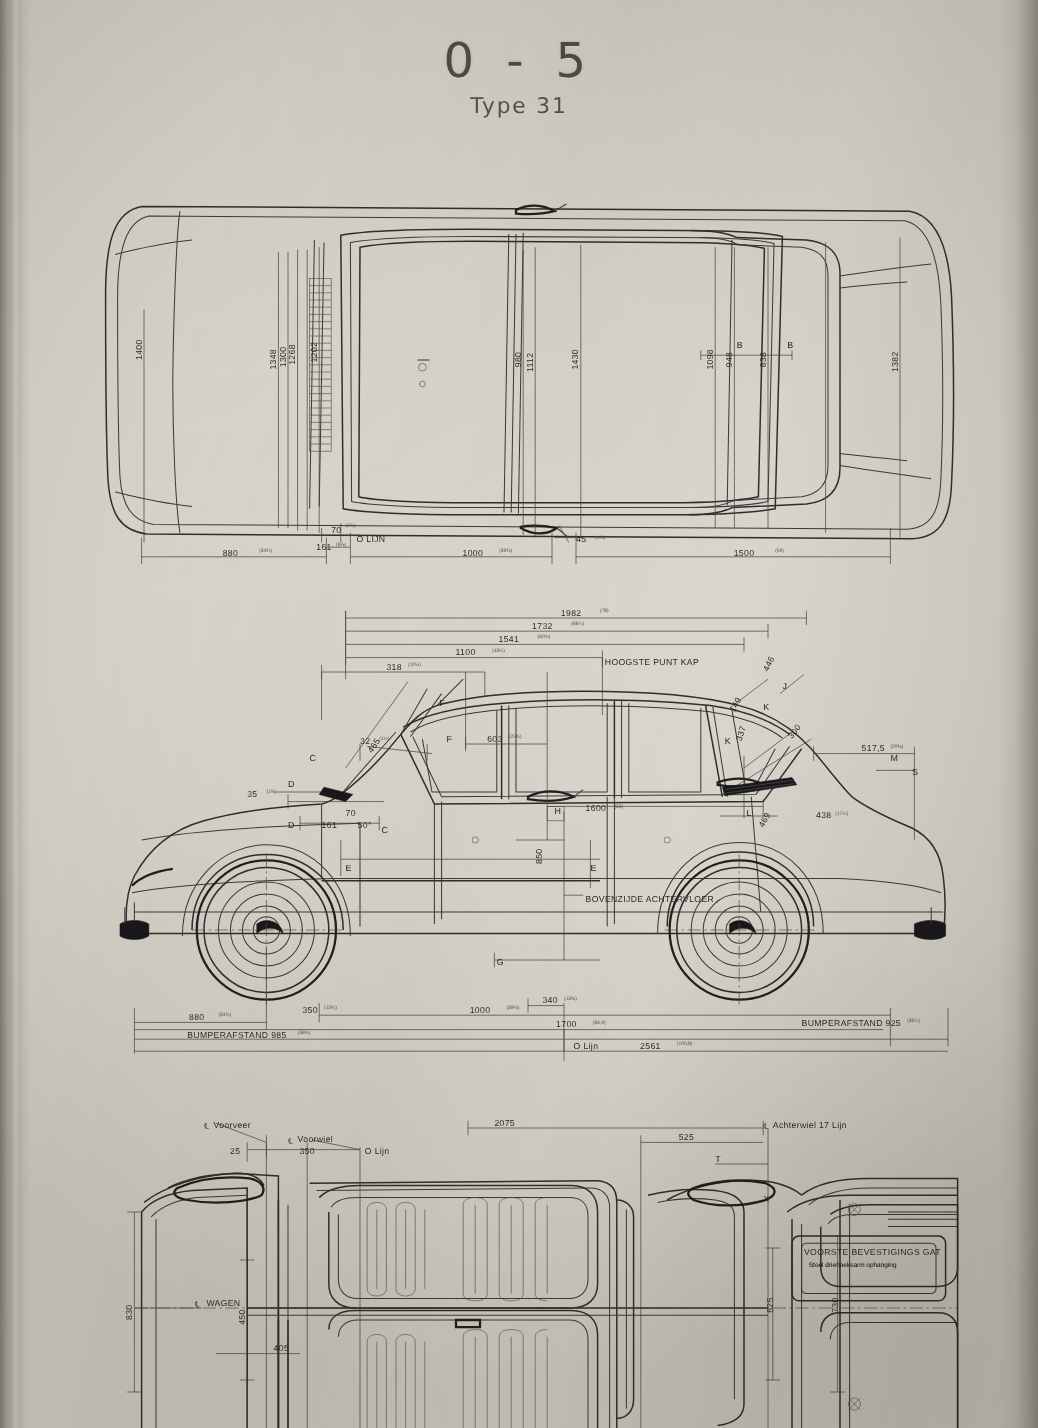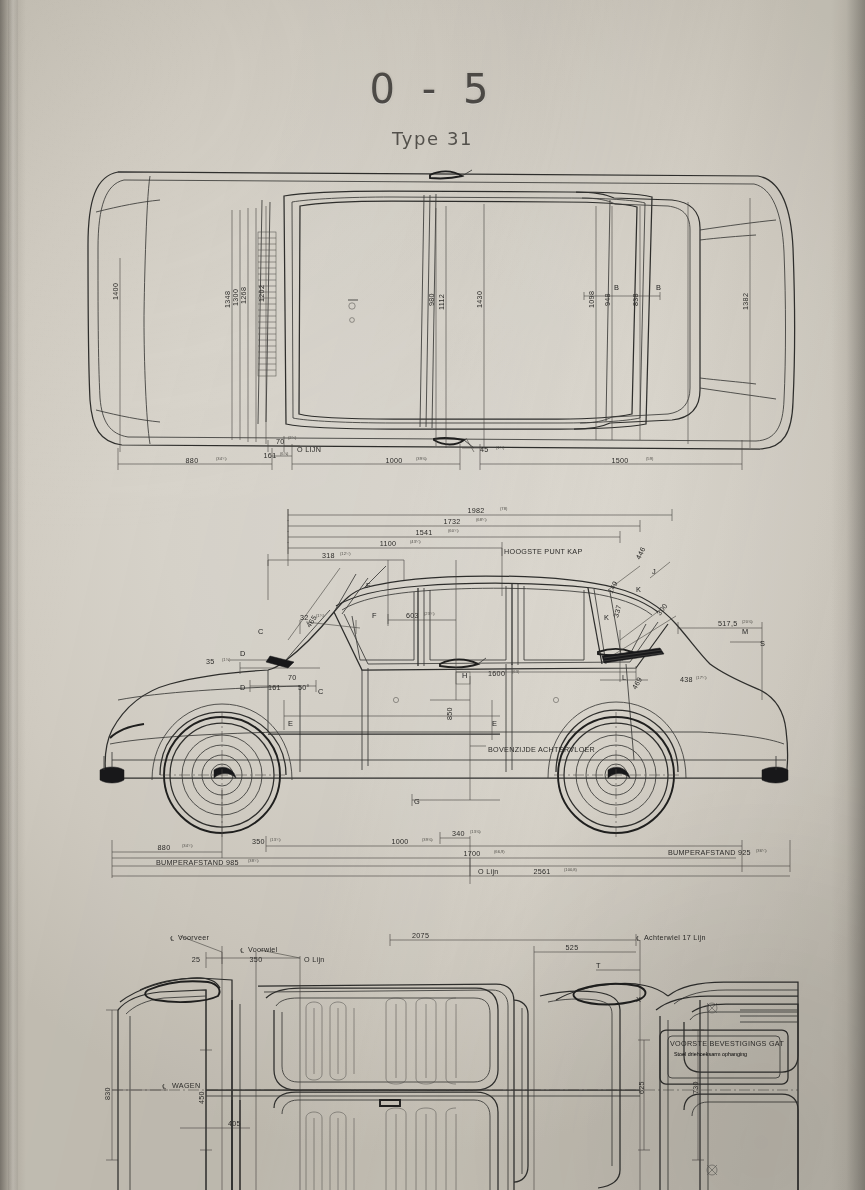--- a/index.html
+++ b/index.html
@@ -51,24 +51,23 @@
   .tsm{font-size:5.4px;}
   .tfr{font-size:4.1px;fill:#504e49;}
   .mk{font-size:7.4px;fill:#232322;}
 
   #title-area{position:absolute;left:0;top:28px;width:865px;text-align:center;pointer-events:none;}
   #title-main{
     font-size:40px;letter-spacing:7px;color:#3c3a36;
     font-family:"DejaVu Sans",sans-serif;font-weight:400;
     text-shadow:0 1px 1px rgba(255,255,255,.45), 0 0 3px rgba(90,86,78,.25);
     opacity:.88;
-    margin-top:38px;
   }
   #title-sub{
-    margin-top:16px;font-size:18px;letter-spacing:1.6px;color:#3f3d38;
+    margin-top:4px;font-size:18px;letter-spacing:1.6px;color:#3f3d38;
     font-family:"DejaVu Sans",sans-serif;opacity:.85;
   }
 </style>
 </head>
 <body>
 
 <div id="sheet">
 
   <div id="title-area">
     <div id="title-main">0 - 5</div>

